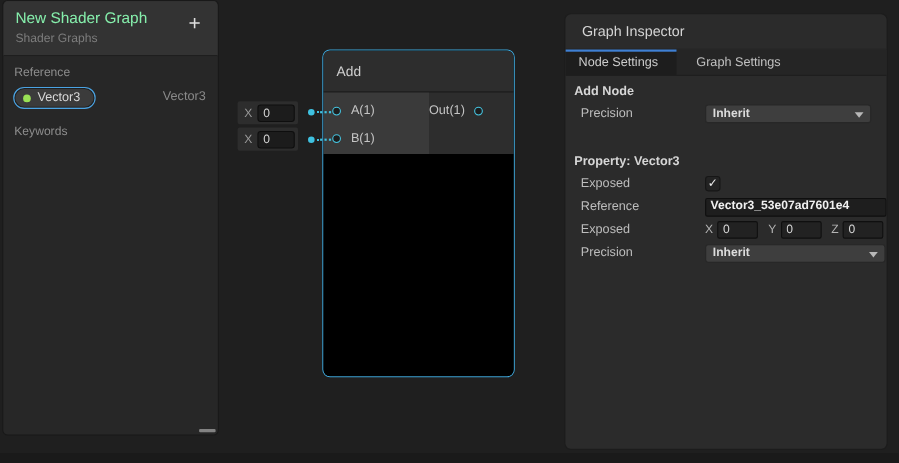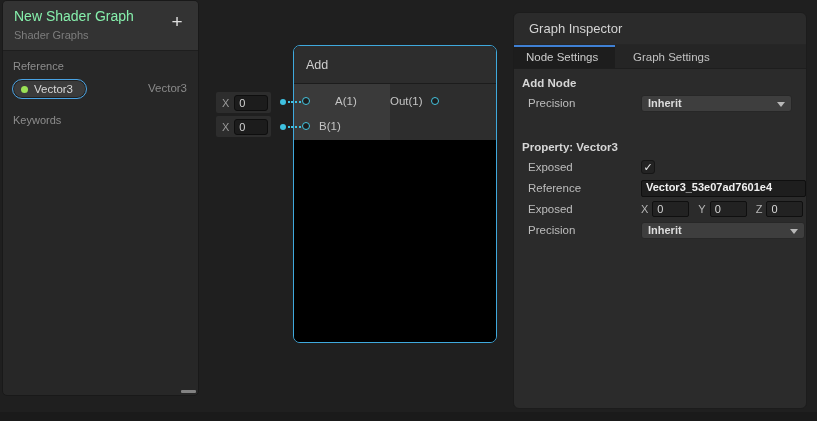--- a/index.html
+++ b/index.html
@@ -22,21 +22,21 @@
   .prop-pill { position:absolute; left:9px; top:0; height:20px; display:inline-flex; align-items:center;
     background:#3b3b3b; border:1px solid #4aa3e3; box-shadow:inset 0 0 0 1px #1f1f1f;
     border-radius:11px; padding:0 13px 0 8px; cursor:pointer; }
   .prop-dot { width:7px; height:7px; border-radius:50%; background:#9ae155; margin-right:6px; }
   .prop-pill-label { color:#d8d8d8; font-size:11.5px; }
   .prop-type { position:absolute; right:11px; top:3px; color:#8a8a8a; font-size:11.5px; }
   .bb-resize { position:absolute; right:2px; bottom:2px; width:15px; height:3px; background:#828282;
     border-radius:1px; cursor:nwse-resize; }
 
   
-  .node { position:absolute; left:293px; top:45px; width:204px; height:298px;
+  .node { position:absolute; left:293px; top:45px; width:175px; height:298px;
     border:1.5px solid #3fa9dd; border-radius:7px; background:#000; overflow:hidden; }
   .node-header { height:38px; background:#2d2d2d; border-bottom:1px solid #1c1c1c;
     color:#cfcfcf; font-size:12.5px; line-height:38px; padding-left:12px; }
   .node-ports { display:flex; height:56px; }
   .ports-in { width:96px; background:#3a3a3a; position:relative; }
   .ports-out { flex:1; background:#2d2d2d; position:relative; }
   .port-row { position:absolute; left:0; right:0; height:18px; display:flex; align-items:center; }
   .port-circle { width:8px; height:8px; border:1.5px solid #45c4e0; border-radius:50%;
     background:#1d1d1d; flex:0 0 auto; cursor:crosshair; }
   .ports-in .port-circle { margin-left:8px; margin-right:9px; }
@@ -109,21 +109,21 @@
       <div class="prop-type">Vector3</div>
     </div>
     <div class="bb-section-label">Keywords</div>
     <div class="bb-resize"></div>
   </div>
 
   <div class="node">
     <div class="node-header">Add</div>
     <div class="node-ports">
       <div class="ports-in">
-        <div class="port-row" style="top:8px;gap:16px;">
+        <div class="port-row" style="top:8px;">
           <span class="port-circle"></span>
           <span class="port-label">A(1)</span>
         </div>
         <div class="port-row" style="top:33px;">
           <span class="port-circle"></span>
           <span class="port-label">B(1)</span>
         </div>
       </div>
       <div class="ports-out">
         <div class="port-row out-row" style="top:8px;">

